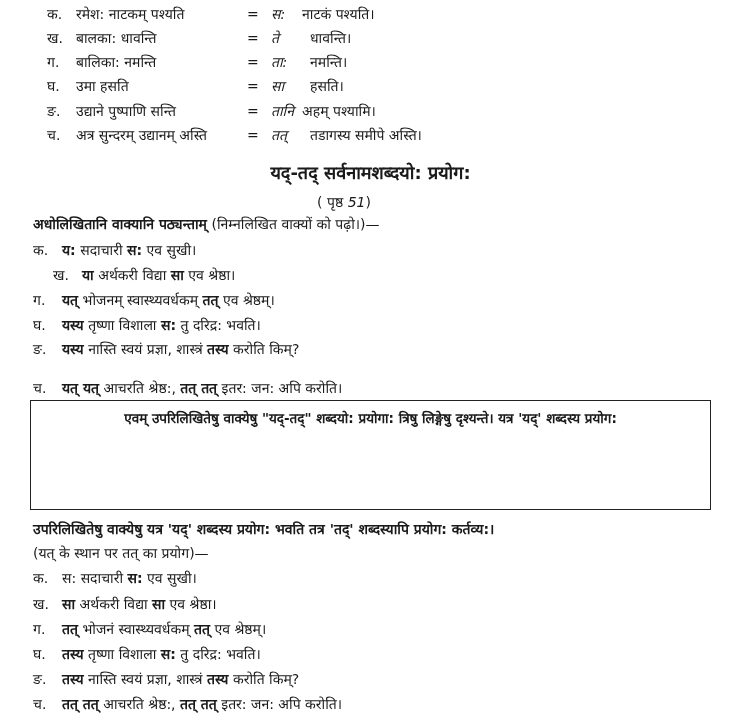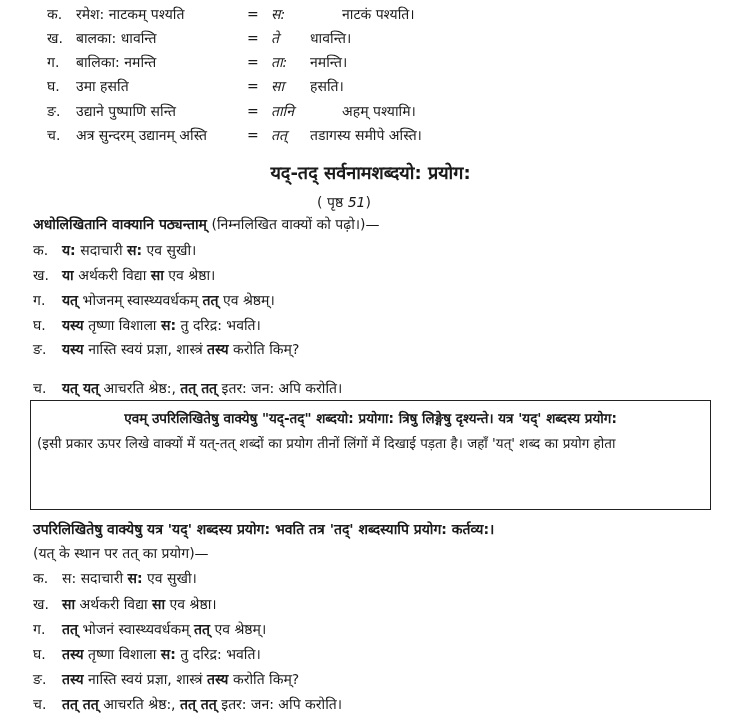--- a/index.html
+++ b/index.html
@@ -15,21 +15,21 @@
       font-family: "DejaVu Sans", "Liberation Sans", sans-serif;
       color: #1a1a1a;
       font-size: 14px;
     }
     .row { position: absolute; left: 0; height: 24px; line-height: 24px; white-space: nowrap; }
     .lbl { position: absolute; left: 47px; }
     .lhs { position: absolute; left: 76px; }
     .eq  { position: absolute; left: 247px; }
     .pron { position: absolute; left: 271px; font-style: italic; }
     .rhs  { position: absolute; left: 310px; }
-    .rhs.near { left: 302px; margin-left: 40px; }
+    .rhs.near { left: 302px; }
     b, .b { font-weight: bold; text-align: center; }
     .heading {
       position: absolute; left: 0; width: 741px; top: 160px;
       text-align: center; font-weight: bold; font-size: 18px;
     }
     .pageref {
       position: absolute; left: 0; width: 632px; top: 192px;
       text-align: center; font-size: 14px; padding-left: 28px;
     }
     .pageref i { font-style: italic; }
@@ -104,40 +104,39 @@
 </div>
 
 <div class="instr">
   <b>अधोलिखितानि वाक्यानि पठ्यन्ताम्</b><span> (निम्नलिखित वाक्यों को पढ़ो।)—</span>
 </div>
 
 <div>
   <div class="list-row" style="top:238px;">
     <span class="l">क.</span><b>य:</b><span> सदाचारी </span><b>स:</b><span> एव सुखी।</span>
   </div>
-  <div class="list-row" style="top:263px;">
+  <div class="list-row" style="top:263px;margin-left:20px;">
     <span class="l">ख.</span><b>या</b><span> अर्थकरी विद्या </span><b>सा</b><span> एव श्रेष्ठा।</span>
   </div>
   <div class="list-row" style="top:288px;">
     <span class="l">ग.</span><b>यत्</b><span> भोजनम् स्वास्थ्यवर्धकम् </span><b>तत्</b><span> एव श्रेष्ठम्।</span>
   </div>
   <div class="list-row" style="top:313px;">
     <span class="l">घ.</span><b>यस्य</b><span> तृष्णा विशाला </span><b>स:</b><span> तु दरिद्र: भवति।</span>
   </div>
   <div class="list-row" style="top:337px;">
     <span class="l">ङ.</span><b>यस्य</b><span> नास्ति स्वयं प्रज्ञा, शास्त्रं </span><b>तस्य</b><span> करोति किम्?</span>
   </div>
   <div class="list-row" style="top:376px;">
     <span class="l">च.</span><b>यत् यत्</b><span> आचरति श्रेष्ठ:, </span><b>तत् तत्</b><span> इतर: जन: अपि करोति।</span>
   </div>
 </div>
 
 <div class="note-box">
   <div class="line b">एवम् उपरिलिखितेषु वाक्येषु "यद्-तद्" शब्दयो: प्रयोगा: त्रिषु लिङ्गेषु दृश्यन्ते। यत्र 'यद्' शब्दस्य प्रयोग:</div>
-  <div class="line n">(इसी प्रकार ऊपर लिखे वाक्यों में यत्-तत् शब्दों का प्रयोग तीनों लिंगों में दिखाई पड़ता है। जहाँ 'यत्' शब्द का प्रयोग होता</div>
 </div>
 
 <div class="rule2">उपरिलिखितेषु वाक्येषु यत्र 'यद्' शब्दस्य प्रयोग: भवति तत्र 'तद्' शब्दस्यापि प्रयोग: कर्तव्य:।</div>
 <div class="sub2">(यत् के स्थान पर तत् का प्रयोग)—</div>
 
 <div>
   <div class="list-row" style="top:566px;">
     <span class="l">क.</span><span>स:</span><span> सदाचारी </span><b>स:</b><span> एव सुखी।</span>
   </div>
   <div class="list-row" style="top:592px;">

